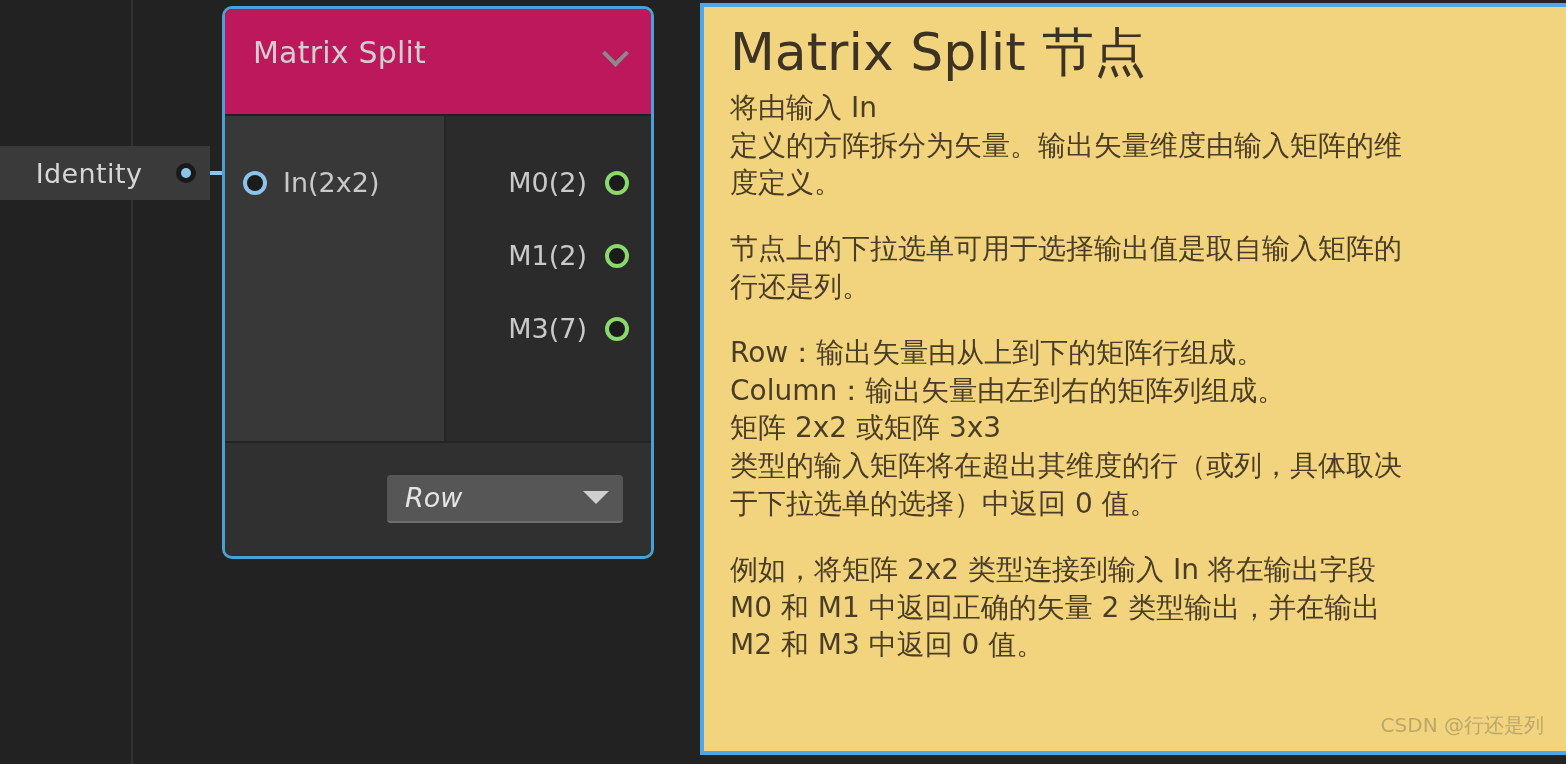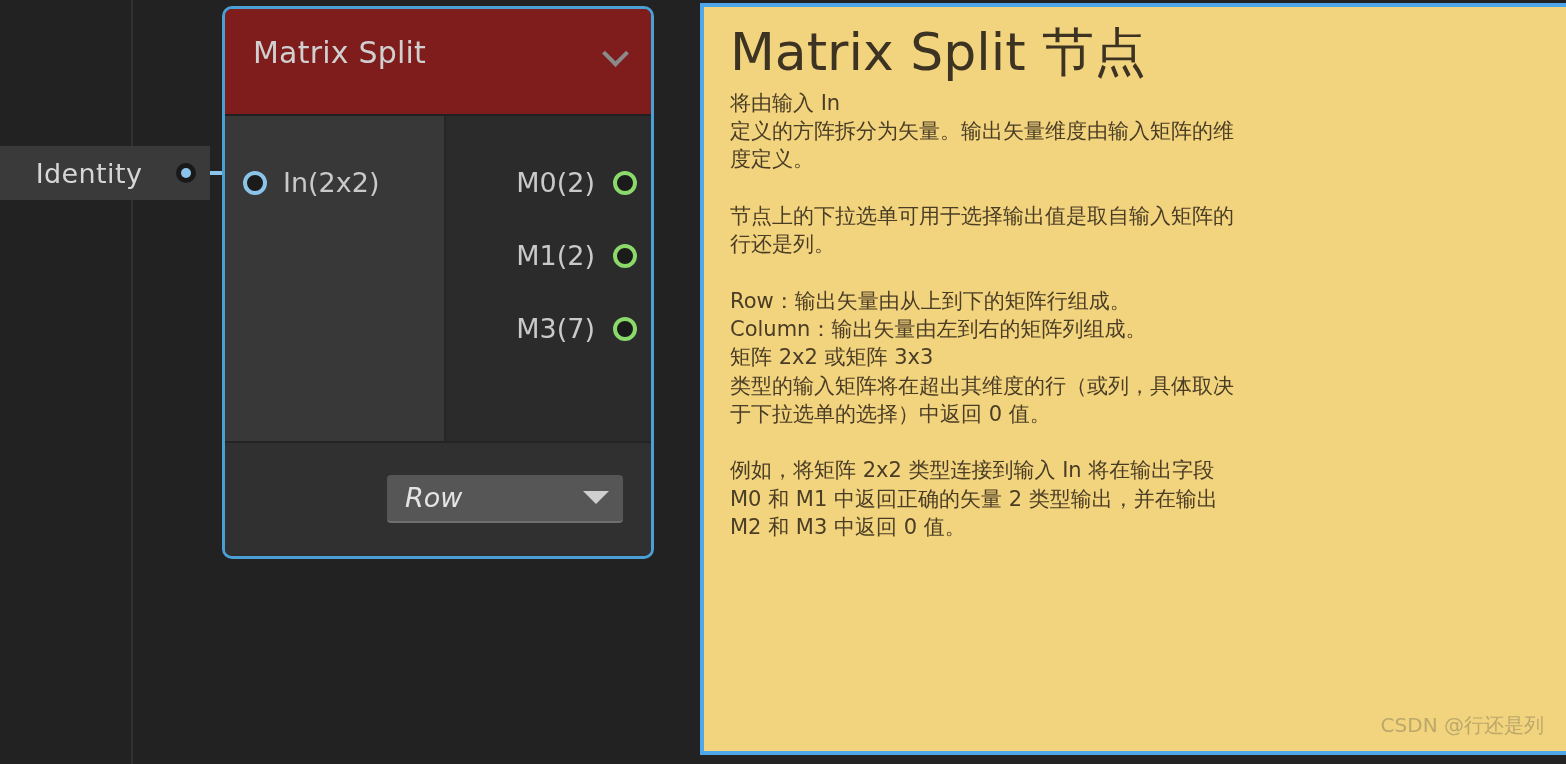--- a/index.html
+++ b/index.html
@@ -90,21 +90,21 @@
     width: 432px;
     height: 553px;
     border: 3px solid #4a9fd4;
     border-radius: 10px;
     background: #2d2d2d;
     overflow: hidden;
     z-index: 4;
   }
   .node-header {
     height: 107px;
-    background: #7f1d1d;
+    background: #be185d;
     border-bottom: 2px solid #202020;
     display: flex;
     align-items: center;
     padding: 0 22px 18px 28px;
   }
   .node-title {
     flex: 1;
     color: #d0d0d0;
     font-size: 30px;
     letter-spacing: 0.2px;
@@ -141,21 +141,21 @@
     background: #2b2b2b;
     padding-top: 30px;
   }
 
   .port-row {
     height: 73px;
     display: flex;
     align-items: center;
   }
   .port-row.in { padding-left: 18px; }
-  .port-row.out { justify-content: flex-end; padding-right: 14px; }
+  .port-row.out { justify-content: flex-end; padding-right: 22px; }
 
   .port-dot {
     width: 24px; height: 24px;
     border-radius: 50%;
     flex: 0 0 auto;
   }
   .port-dot.blue {
     background: #1b1b1b;
     border: 4px solid #8cc3ea;
   }
@@ -221,21 +221,21 @@
   .doc-title {
     color: #3d3323;
     font-size: 52px;
     font-weight: normal;
     line-height: 1.15;
     margin-bottom: 6px;
     white-space: nowrap;
   }
   .doc-para {
     color: #4a3d25;
-    font-size: 21px;
+    font-size: 28px;
     line-height: 1.35;
     white-space: pre-wrap;
   }
   .doc-gap { height: 28px; }
   .watermark {
     position: absolute;
     right: 22px;
     bottom: 12px;
     color: #bba86a;
     font-size: 20px;

